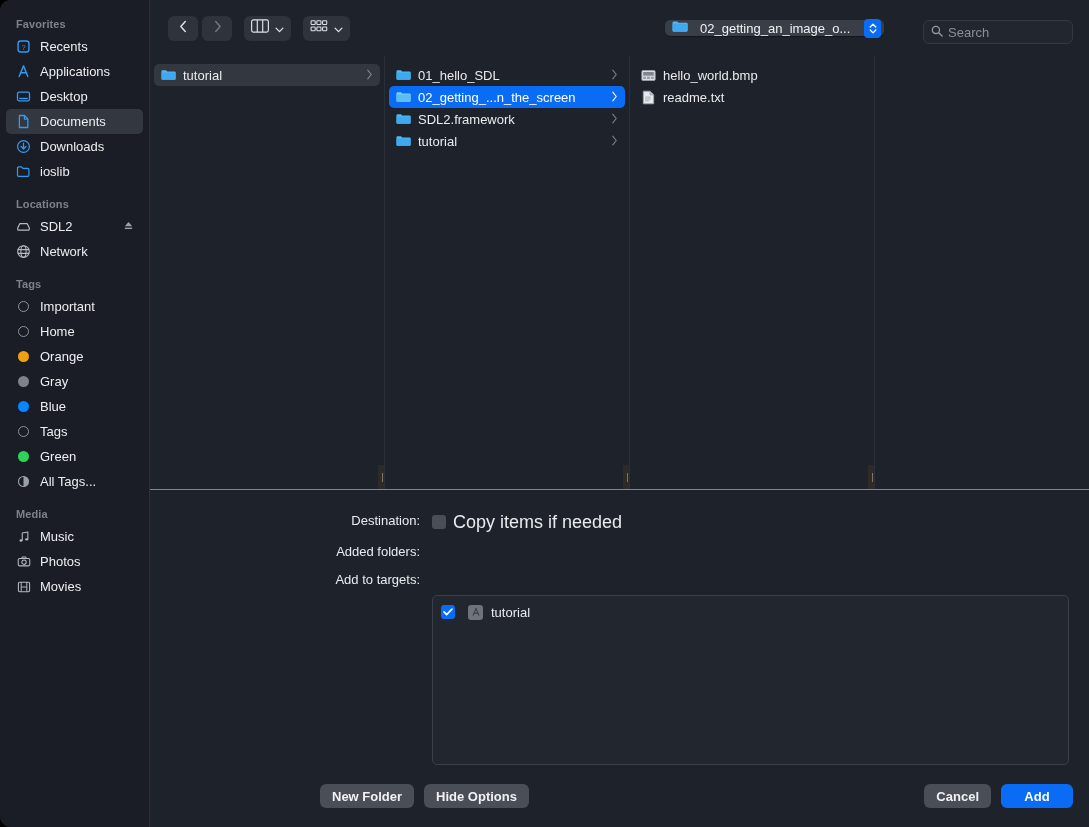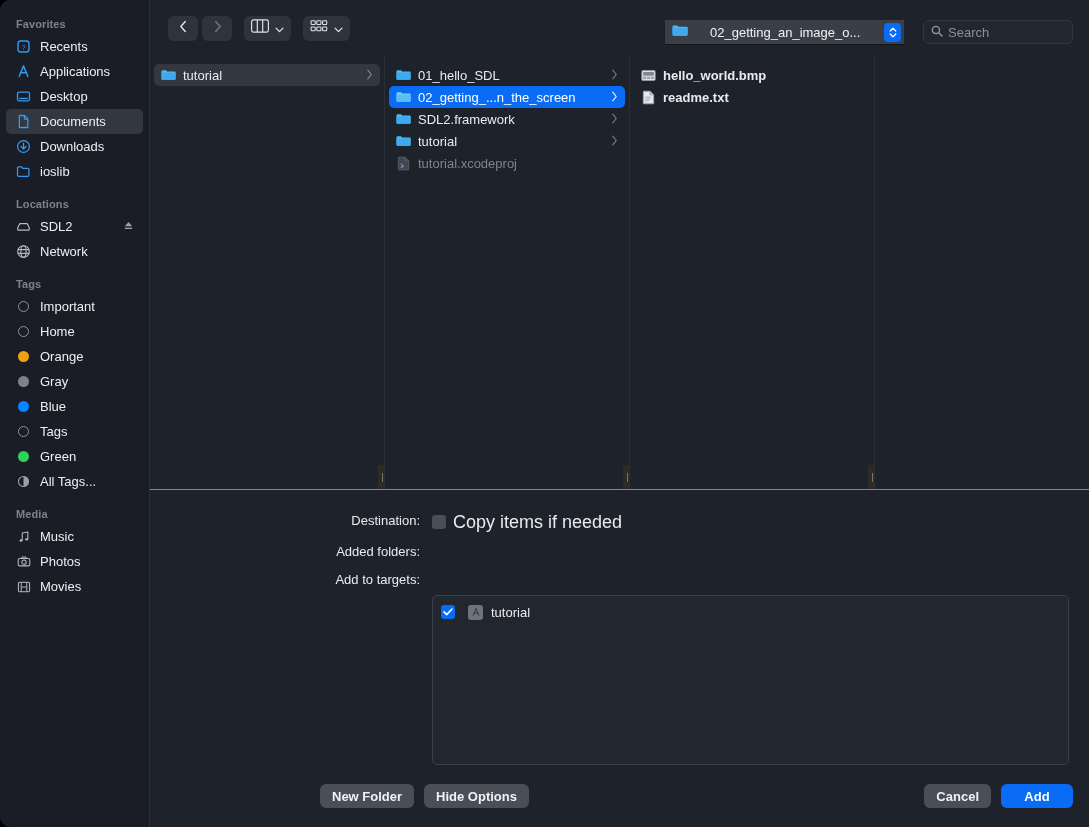--- a/index.html
+++ b/index.html
@@ -83,26 +83,26 @@
     height: 25px;
     background: #2f333c; border-radius: 6px;
     display: flex; align-items: center;
     padding: 0 7px; gap: 6px;
     margin-left: 12px;
   }
   .chev { display: block; }
   .pathpopup {
     position: absolute;
     left: 515px; top: 20px;
-    height: 24px;
+    height: 16px;
     background: #3a3e47;
-    border-radius: 0;
+    border-radius: 5px;
     display: flex; align-items: center;
     padding: 0 3px 0 7px;
-    gap: 22px;
+    gap: 12px;
     box-shadow: 0 1px 1px rgba(0,0,0,0.35);
   }
   .pathpopup .ptxt { font-size: 13px; color: #f0f2f5; white-space: nowrap; }
   .stepper {
     width: 17px; height: 19px;
     background: #0a6cf5; border-radius: 4px;
     display: flex; flex-direction: column; align-items: center; justify-content: center;
     gap: 2px; margin-left: 2px;
   }
   .searchbox {
@@ -133,21 +133,21 @@
   }
   .col {
     position: relative;
     border-right: 1px solid #2b2f39;
     padding-top: 8px;
     overflow: hidden;
     flex: 0 0 auto;
   }
   .col.c1 { width: 235px; }
   .col.c2 { width: 245px; }
-  .col.c3 { width: 245px; font-weight: bold; }
+  .col.c3 { width: 245px; }
   .col.c4 { flex: 1 1 auto; border-right: none; }
   .row {
     display: flex; align-items: center;
     height: 22px;
     margin: 0 4px;
     padding: 0 4px 0 6px;
     border-radius: 5px;
     font-size: 13px;
     color: #e9ebee;
     position: relative;
@@ -578,30 +578,20 @@
                 <path d="M0.6 3.9 h16.8 v7.7 a1.2 1.2 0 0 1 -1.2 1.2 h-14.4 a1.2 1.2 0 0 1 -1.2 -1.2 z" fill="#3ea9ee"></path>
               </svg>
           </span>
           <span class="nm">tutorial</span>
           <span class="arrow">
             <svg width="7" height="11" viewBox="0 0 8 12">
                 <path d="M2 1 L6 6 L2 11" fill="none" stroke="#c6cad1" stroke-width="1.3" stroke-linecap="round" stroke-linejoin="round"></path>
               </svg>
           </span>
         </div>
-        <div class="row dim">
-          <span class="ico">
-            <svg width="13" height="15" viewBox="0 0 14 16">
-                <path d="M1.4 1.2 h7.2 l4 4 v9.6 h-11.2 z" fill="#414650" stroke="#5b6068" stroke-width="0.9"></path>
-                <path d="M8.6 1.2 v4 h4" fill="none" stroke="#5b6068" stroke-width="0.9"></path>
-                <path d="M4 8 L7 11 L4 12.4" fill="none" stroke="#6f9fd8" stroke-width="1.1"></path>
-              </svg>
-          </span>
-          <span class="nm">tutorial.xcodeproj</span>
-        </div>
         <div class="grip">
             <i></i>
             <i></i>
           </div>
       </div>
 
       <div class="col c3">
         <div class="row">
           <span class="ico">
             <svg width="15" height="13" viewBox="0 0 16 14">

